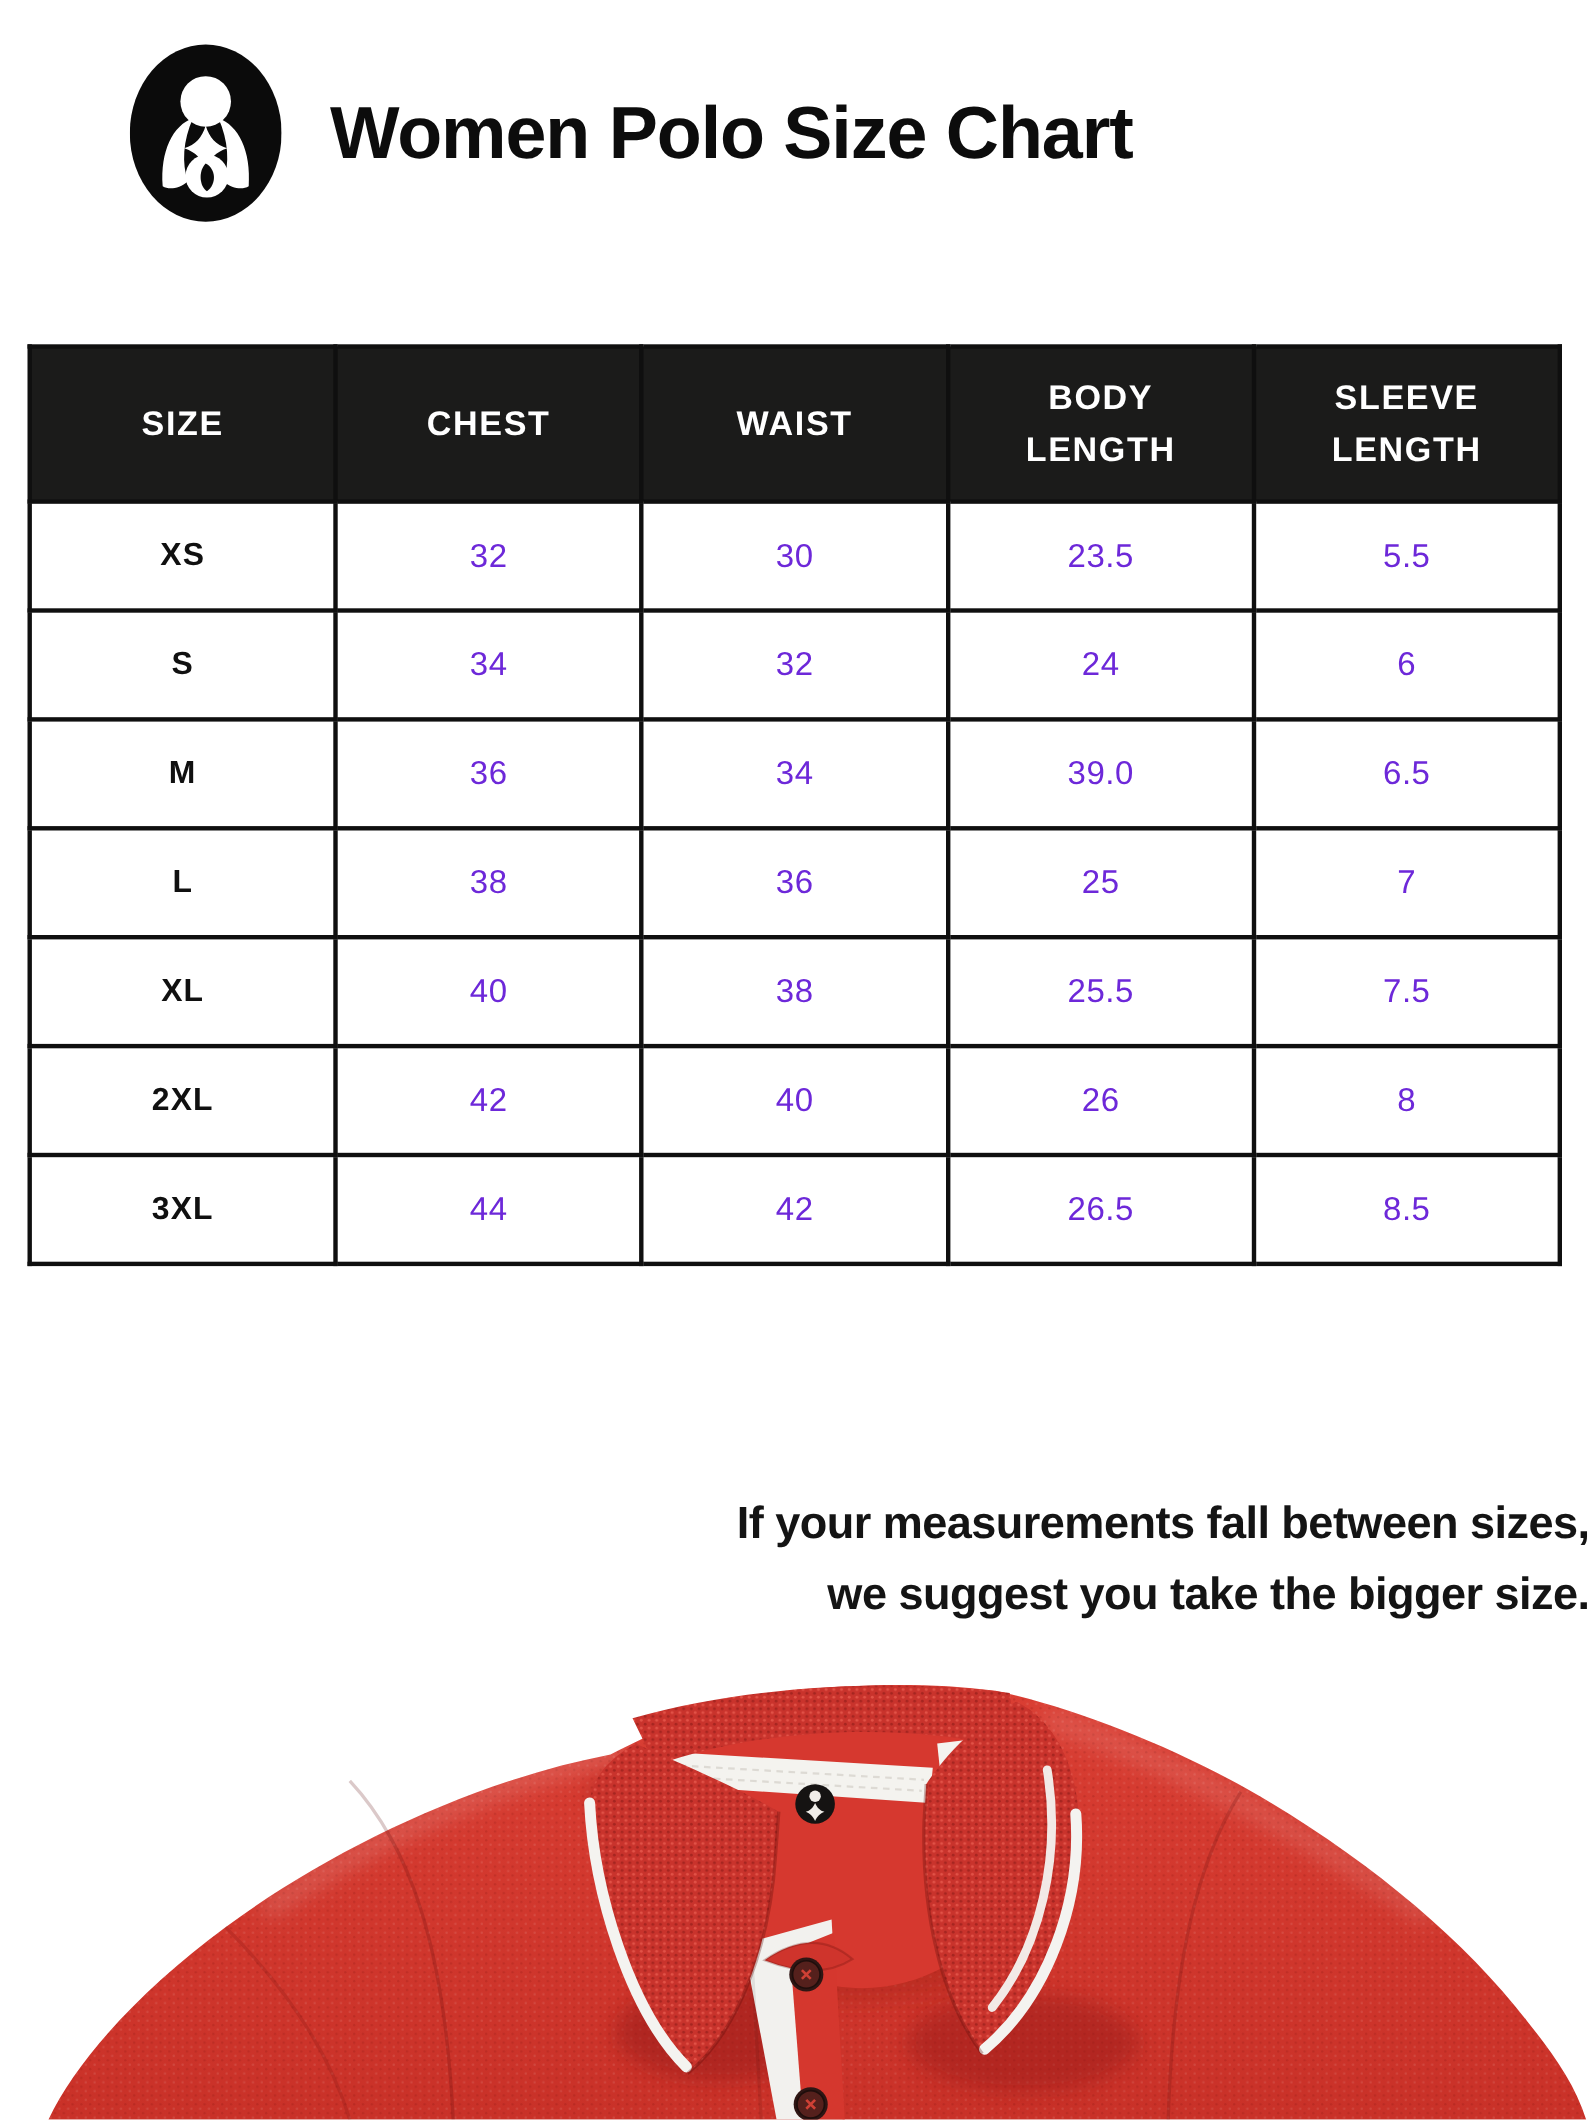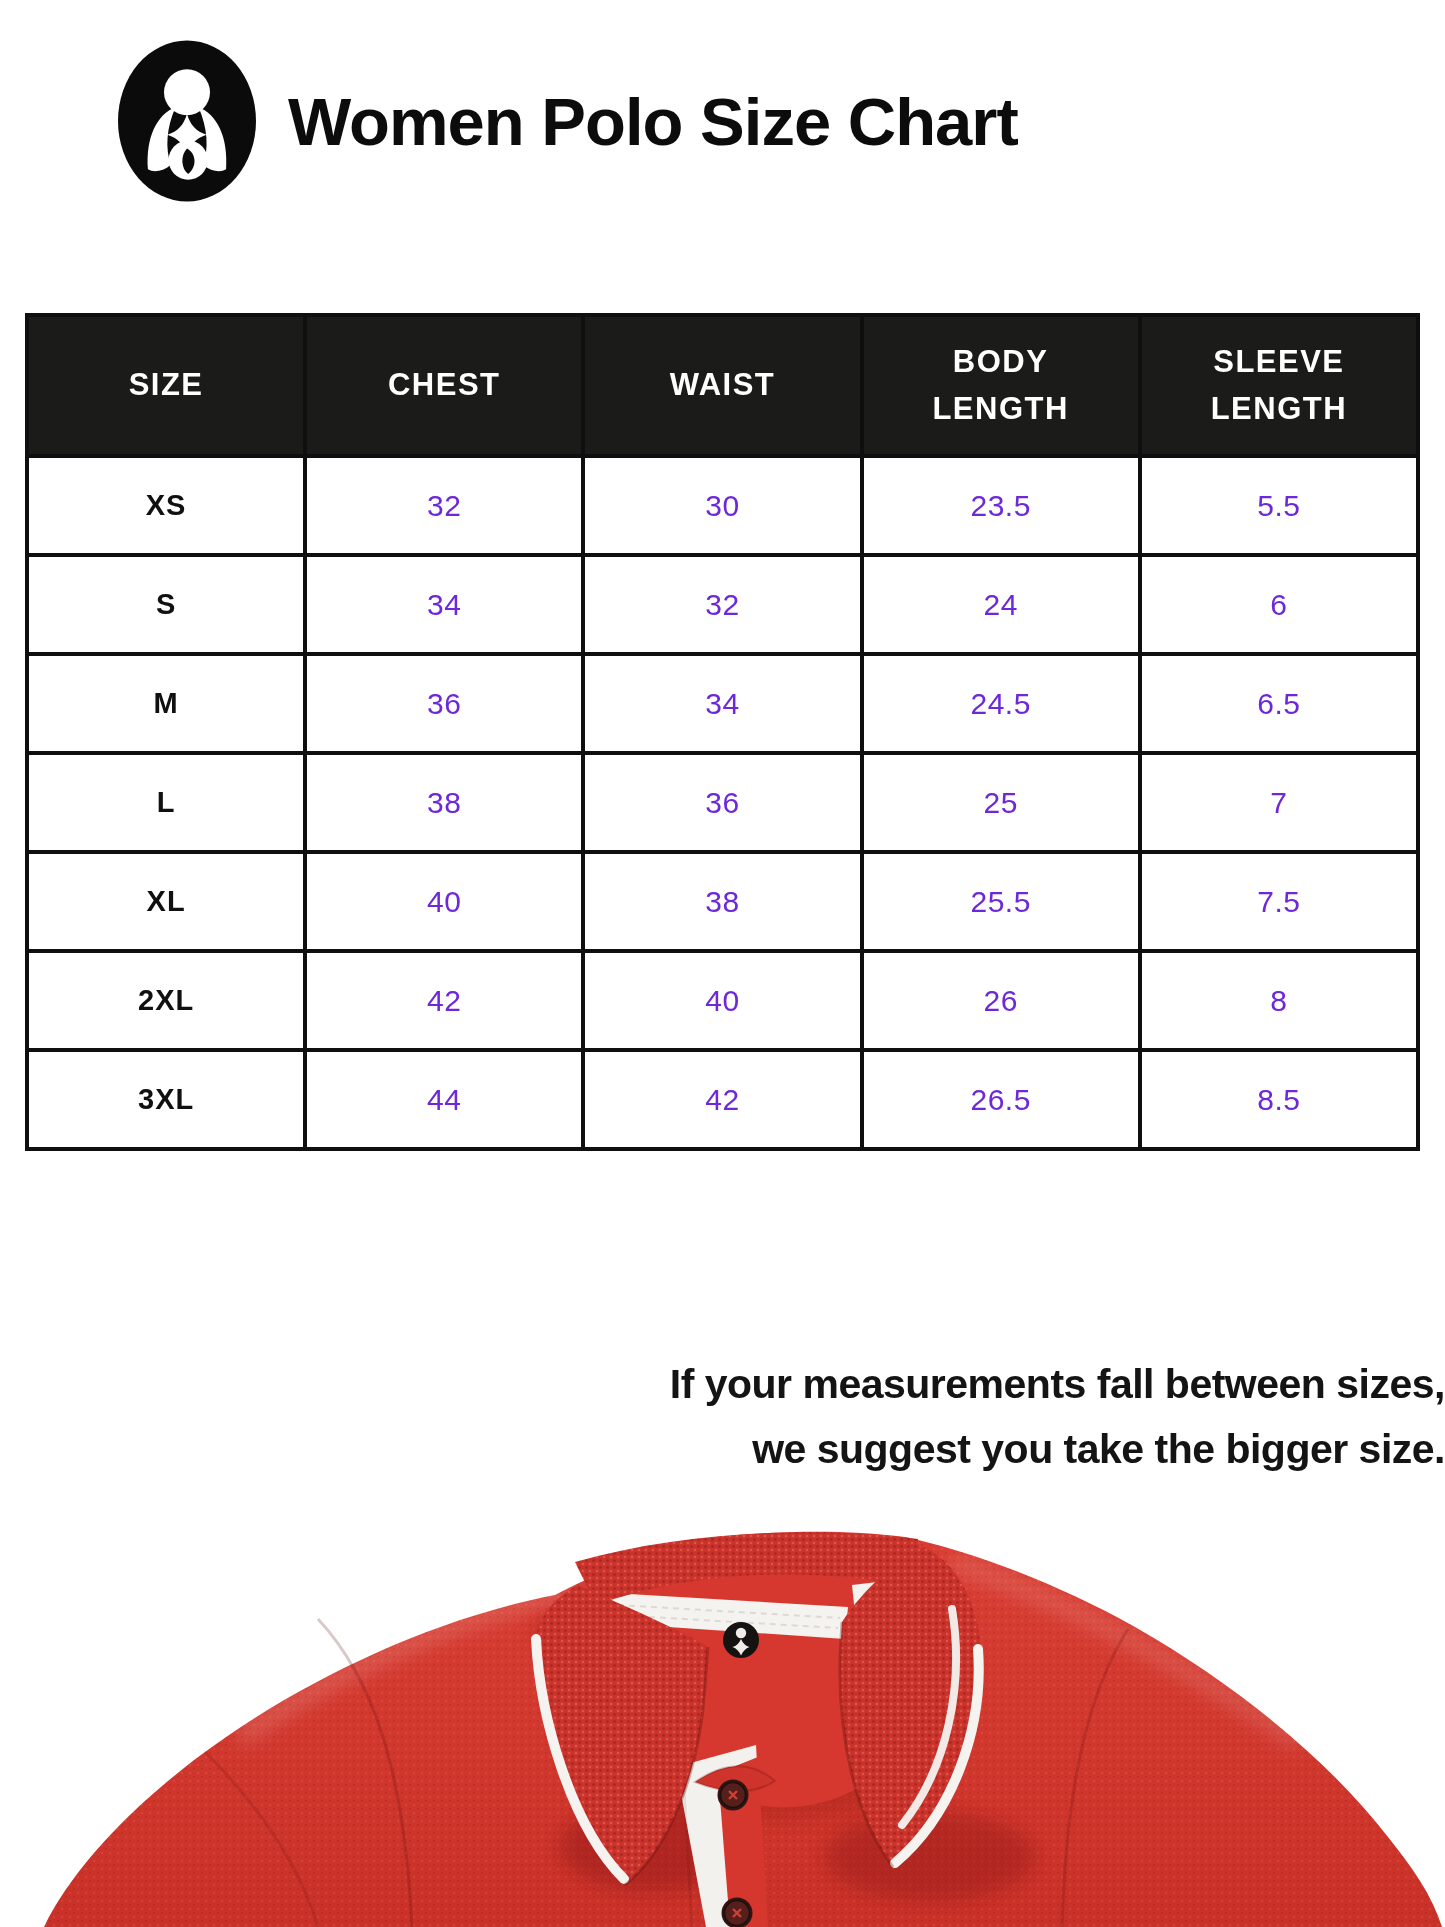--- a/index.html
+++ b/index.html
@@ -7,21 +7,21 @@
     width:1445px;height:1927px;position:relative;background:#ffffff;
     font-family:"Liberation Sans", sans-serif;overflow:hidden;
   }
   
   .hdr{
     position:absolute;top:40px;left:118px;right:20px;
     display:flex;align-items:center;gap:32px;
   }
   .hdr .logo{width:138px;height:162px;flex:0 0 auto;}
   .hdr h1{
-    margin:0;font-size:67px;font-weight:800;color:#0c0c0c;
+    margin:12px;font-size:67px;font-weight:800;color:#0c0c0c;
     letter-spacing:-1px;white-space:nowrap;
   }
   
   table.size{
     position:absolute;top:313px;left:25px;width:1395px;
     border-collapse:collapse;table-layout:fixed;
     background:#ffffff;
     padding-left:20px;
   }
   table.size th, table.size td{
@@ -87,21 +87,21 @@
       <td class="sz">S</td>
       <td>34</td>
       <td>32</td>
       <td>24</td>
       <td>6</td>
     </tr>
     <tr>
       <td class="sz">M</td>
       <td>36</td>
       <td>34</td>
-      <td>24.5</td>
+      <td>39.0</td>
       <td>6.5</td>
     </tr>
     <tr>
       <td class="sz">L</td>
       <td>38</td>
       <td>36</td>
       <td>25</td>
       <td>7</td>
     </tr>
     <tr>

